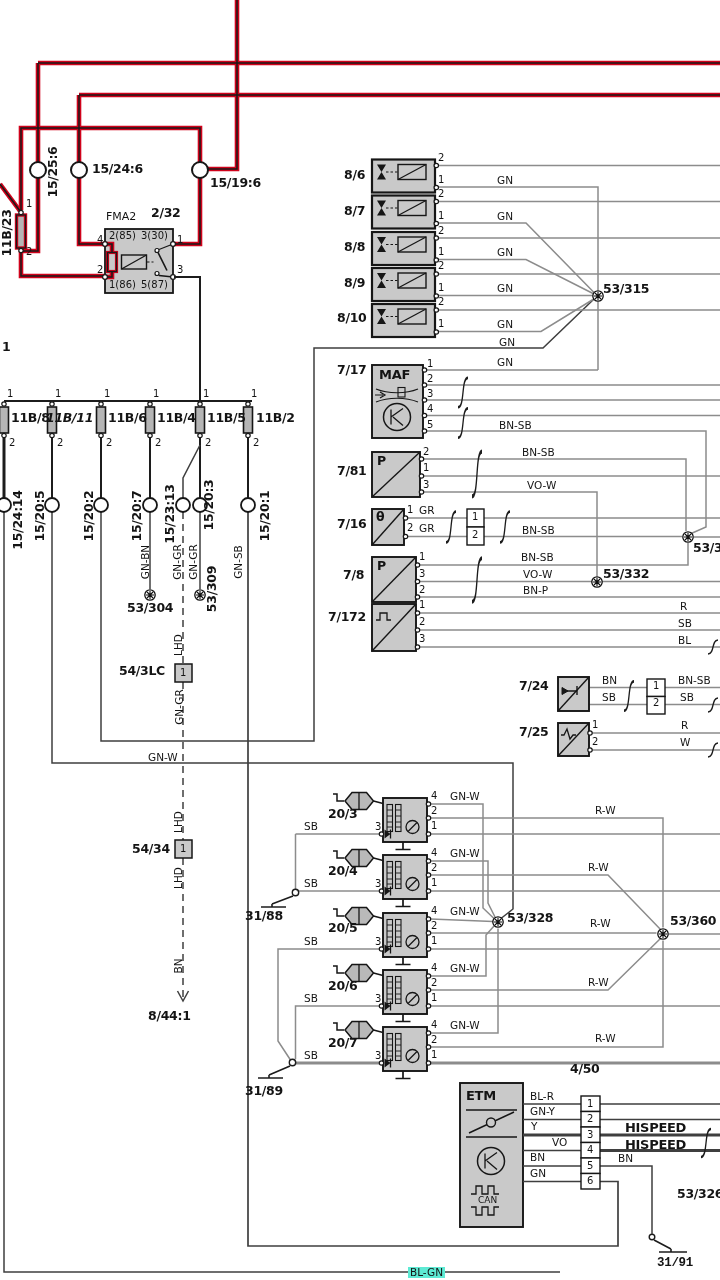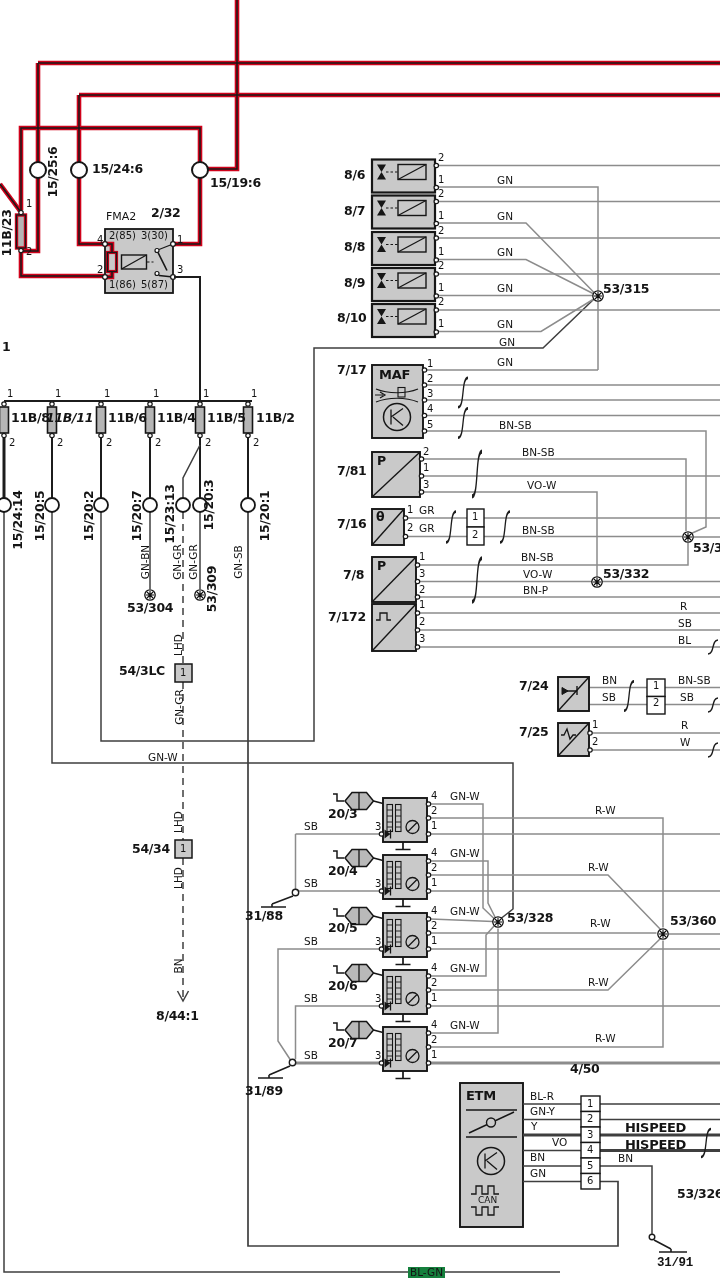--- a/index.html
+++ b/index.html
@@ -7,21 +7,21 @@
          font-family:"DejaVu Sans","Liberation Sans",sans-serif;}
   #wires{position:absolute;left:0;top:0;}
   .lbl{position:absolute;color:#141414;white-space:nowrap;line-height:1;}
   .id{font-weight:700;font-size:12.5px;letter-spacing:-0.3px;}
   .big{font-weight:700;font-size:13px;letter-spacing:-0.3px;}
   .pn{font-size:10px;}
   .wc{font-size:10.5px;}
   .md{font-size:11px;}
   .tiny{font-size:9px;letter-spacing:0;}
   .r{transform:translate(-50%,-50%) rotate(-90deg);}
-  .bg{background:#15803d;padding:0 2px;}
+  .bg{background:#5eead4;padding:0 2px;}
 </style>
 </head>
 <body>
 
 <div id="stage">
 <svg id="wires" width="720" height="1280" viewBox="0 0 720 1280" xmlns="http://www.w3.org/2000/svg">
   <defs>
     <g id="star">
       <circle r="5.2" fill="#fff" stroke="#111" stroke-width="1.3"></circle>
       <path d="M-4,0H4 M0,-4V4 M-3,-3L3,3 M-3,3L3,-3" stroke="#111" stroke-width="1.1" fill="none"></path>
@@ -409,21 +409,21 @@
       <div class="lbl wc r" style="left: 178px; top: 645px;">LHD</div>
       <div class="lbl id" style="left: 119px; top: 665px;">54/3LC</div>
       <div class="lbl pn" style="left: 180px; top: 668px;">1</div>
       <div class="lbl wc r" style="left: 179px; top: 707px;">GN-GR</div>
       <div class="lbl wc" style="left: 148px; top: 752px;">GN-W</div>
       <div class="lbl wc r" style="left: 178px; top: 822px;">LHD</div>
       <div class="lbl id" style="left: 132px; top: 843px;">54/34</div>
       <div class="lbl pn" style="left: 180px; top: 844px;">1</div>
       <div class="lbl wc r" style="left: 178px; top: 878px;">LHD</div>
       <div class="lbl wc r" style="left: 178px; top: 966px;">BN</div>
-      <div class="lbl id" style="left: 156px; top: 1010px;">8/44:1</div>
+      <div class="lbl id" style="left: 148px; top: 1010px;">8/44:1</div>
       <div class="lbl id" style="left: 344px; top: 169px;">8/6</div>
       <div class="lbl id" style="left: 344px; top: 205px;">8/7</div>
       <div class="lbl id" style="left: 344px; top: 241px;">8/8</div>
       <div class="lbl id" style="left: 344px; top: 277px;">8/9</div>
       <div class="lbl id" style="left: 337px; top: 312px;">8/10</div>
       <div class="lbl pn" style="left: 438px; top: 153px;">2</div>
       <div class="lbl pn" style="left: 438px; top: 175px;">1</div>
       <div class="lbl pn" style="left: 438px; top: 189px;">2</div>
       <div class="lbl pn" style="left: 438px; top: 211px;">1</div>
       <div class="lbl pn" style="left: 438px; top: 226px;">2</div>

